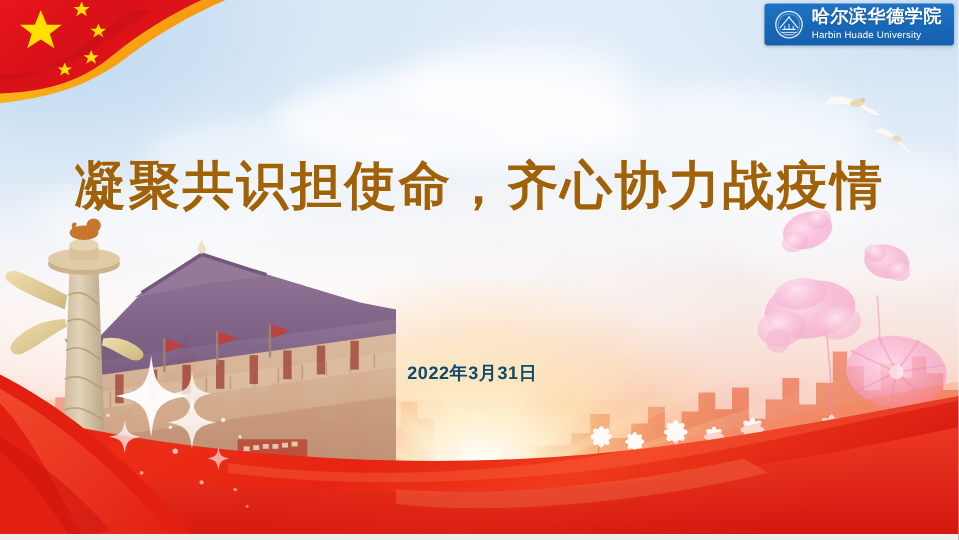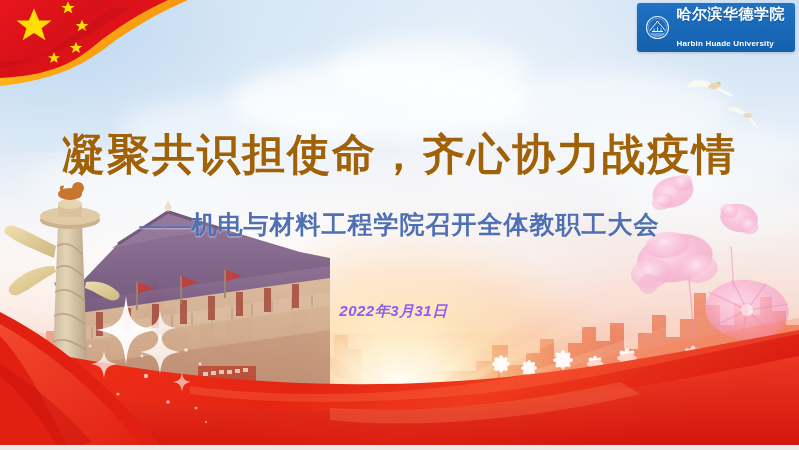--- a/index.html
+++ b/index.html
@@ -110,22 +110,22 @@
   .logo-emblem{width:25px;height:25px;flex:0 0 auto;}
   .logo-text{display:flex;flex-direction:column;line-height:1;}
   .logo-cn{
     font-family:"Liberation Serif",serif;
     font-size:15px;font-weight:bold;color:#ffffff;
     letter-spacing:.5px;white-space:nowrap;
     text-shadow:0 1px 1px rgba(0,0,0,.25);
   }
   .logo-en{
     font-family:"Liberation Sans",sans-serif;
-    font-size:8px;font-weight:bold;color:#ffffff;
-    letter-spacing:.2px;white-space:nowrap;margin-top:18px;
+    font-size:8px;font-weight:normal;color:#ffffff;
+    letter-spacing:.2px;white-space:nowrap;margin-top:4px;
   }
 
   
   .title{
     position:absolute;left:0;right:0;top:126px;
     text-align:center;
     font-family:"Liberation Serif",serif;
     font-size:43px;font-weight:bold;
     color:#a16207;
     letter-spacing:2px;
@@ -139,22 +139,22 @@
     font-size:25px;font-weight:bold;
     color:#4f70b4;
     letter-spacing:1px;
     white-space:nowrap;
     text-shadow:0 1px 2px rgba(255,255,255,.55);
   }
   .date{
     position:absolute;left:0;right:12px;top:302px;
     text-align:center;
     font-family:"Liberation Sans",sans-serif;
-    font-size:15px;font-weight:bold;font-style:italic;
-    color:#8b5cf6;
+    font-size:15px;font-weight:bold;
+    color:#0c4a6e;
     letter-spacing:.5px;
     white-space:nowrap;
   }
 
   .bottom-strip{
     position:absolute;left:0;right:0;bottom:0;height:5px;
     background:linear-gradient(180deg,#f3f1ee 0%,#eceae6 100%);
   }
 </style>
 </head>
@@ -684,17 +684,16 @@
       <path d="M12,38 L38,38" stroke="#dcecf8" stroke-width="1.6"></path>
       <path d="M16,41.5 L34,41.5" stroke="#cfe4f6" stroke-width="1.2" opacity=".9"></path>
     </svg>
     <div class="logo-text">
       <div class="logo-cn">哈尔滨华德学院</div>
       <div class="logo-en">Harbin Huade University</div>
     </div>
   </div>
 
   <div class="title">凝聚共识担使命，齐心协力战疫情</div>
-  <div class="subtitle">——机电与材料工程学院召开全体教职工大会</div>
   <div class="date">2022年3月31日</div>
 
   <div class="bottom-strip"></div>
 </div>
 
 </body></html>

